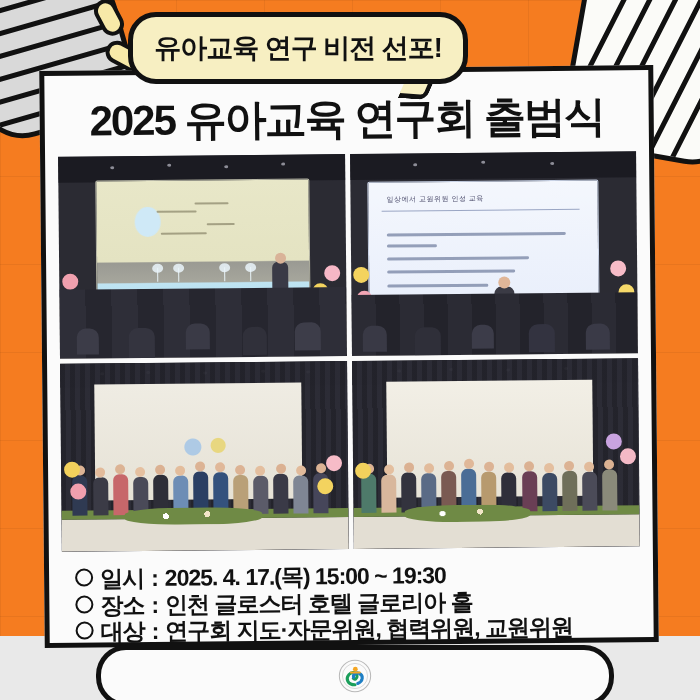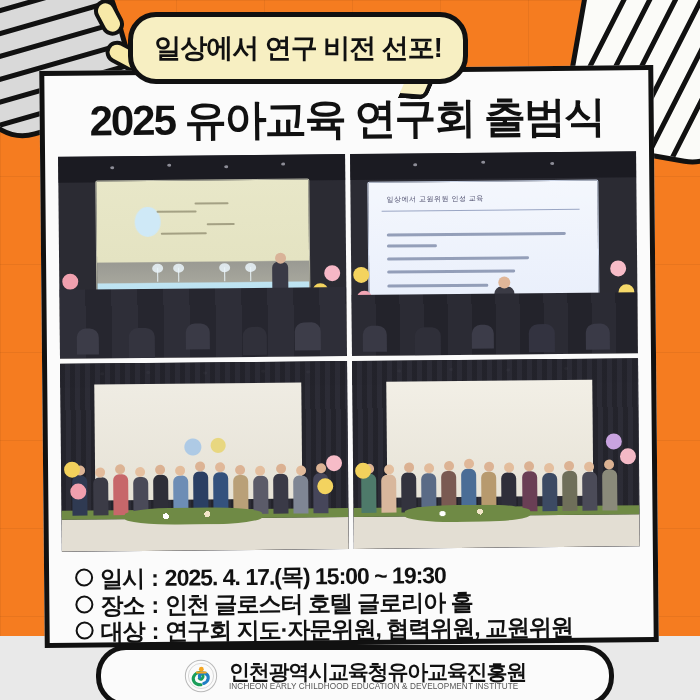--- a/index.html
+++ b/index.html
@@ -192,21 +192,21 @@
     <div class="ln" style="left:116px;"></div>
       <div class="ln" style="left:140px;"></div>
   </div>
 
   <div class="spark sp1"></div>
   <div class="spark sp2"></div>
   <div class="spark sp3"></div>
 
   <div class="bubble-tail"></div>
   <div class="bubble">
-    <span class="bubble-text">일상에서 연구 비전 선포!</span>
+    <span class="bubble-text">유아교육 연구 비전 선포!</span>
   </div>
 
   <div class="card">
 
     <div class="card-title">2025 유아교육 연구회 출범식</div>
 
     <div class="photos">
 
       <div class="photo p1">
         <div class="ceiling"></div>
@@ -413,19 +413,15 @@
 
   <div class="footer">
     <svg class="logo" viewBox="0 0 100 100">
       <circle cx="50" cy="50" r="46" fill="#fbfbfb" stroke="#b9b9b9" stroke-width="3"></circle>
       <circle cx="50" cy="50" r="37" fill="#fbfbfb" stroke="#c9c9c9" stroke-width="2"></circle>
       <path d="M50 76 C28 76 22 58 32 46 C40 36 54 38 56 50 C57 58 49 62 45 57" fill="none" stroke="#1a9e5a" stroke-width="9" stroke-linecap="round"></path>
       <path d="M58 72 C74 66 76 48 62 42 C52 38 43 45 46 54" fill="none" stroke="#1f7fc4" stroke-width="9" stroke-linecap="round"></path>
       <circle cx="51" cy="30" r="7" fill="#f5a623"></circle>
       <path d="M38 40 L64 40" stroke="#f5a623" stroke-width="6" stroke-linecap="round"></path>
     </svg>
-    <div class="foot-txt">
-      <div class="foot-ko">인천광역시교육청유아교육진흥원</div>
-      <div class="foot-en">INCHEON EARLY CHILDHOOD EDUCATION &amp; DEVELOPMENT INSTITUTE</div>
-    </div>
   </div>
 
 </div>
 
 </body></html>

